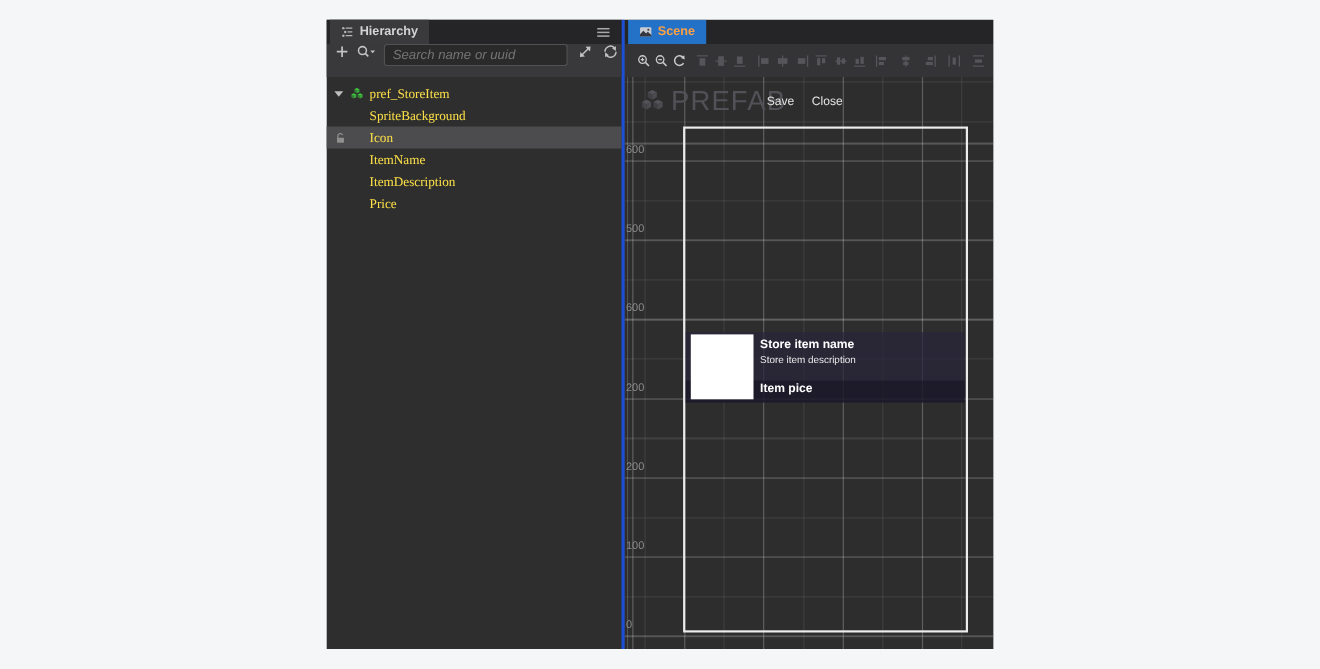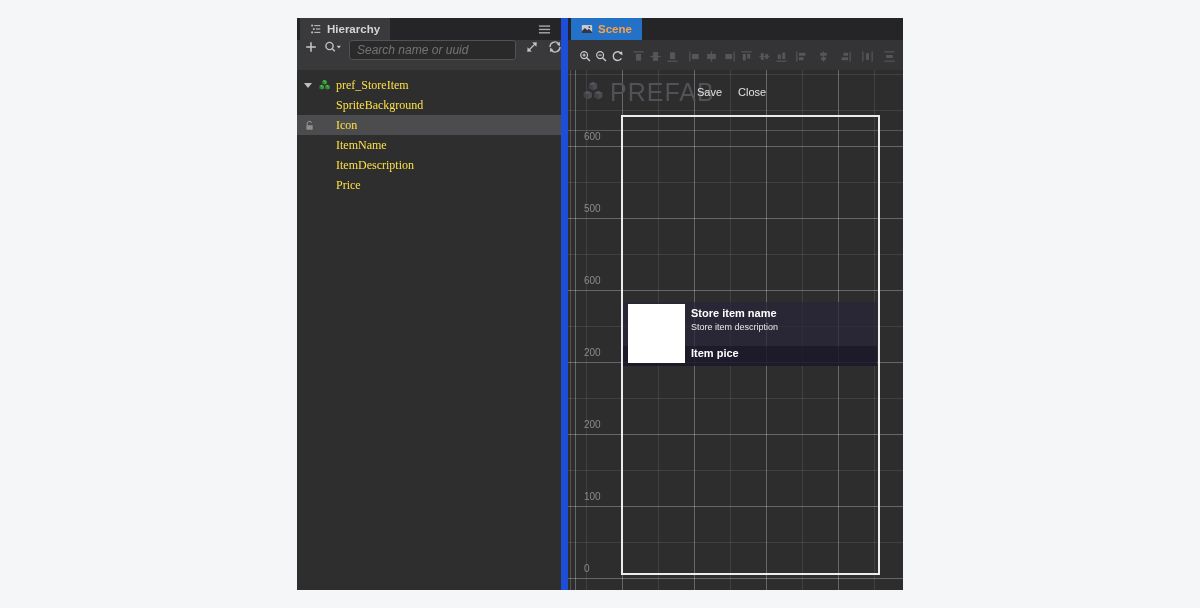--- a/index.html
+++ b/index.html
@@ -1,21 +1,21 @@
 <!DOCTYPE html>
 <html><head>
 <meta charset="utf-8">
 <style>
   * { margin:0; padding:0; box-sizing:border-box; }
   html,body { width:1200px; height:608px; overflow:hidden; background:#f5f6f7;
     font-family:"Liberation Sans","DejaVu Sans",sans-serif; }
   .app { position:absolute; left:297px; top:18px; width:606px; height:572px; display:flex; }
 
   
-  .hpanel { width:271px; background:#2e2e2f; border-right:7px solid #1d4ed8;
+  .hpanel { width:271px; background:#2e2e2f; border-right:3px solid #1d4ed8;
     display:flex; flex-direction:column; flex:none; }
   .tabbar { height:22px; background:#252527; display:flex; align-items:stretch; flex:none; }
   .tab { display:flex; align-items:center; gap:5px; padding:0 10px; margin-left:3px;
     font-size:11.5px; font-weight:bold; cursor:default; }
   .tab.h-active { background:#3a3a3c; color:#d4d4d4; }
   .tab.s-active { background:#2472c8; color:#ffa041; }
   .hamburger { margin-left:auto; margin-right:10px; align-self:center; width:13px; height:13px; color:#a8a8a8; }
   .searchrow { height:30px; background:#39393b; display:flex; align-items:flex-start; padding-left:7px; flex:none; }
   .sr-icon { color:#c2c2c2; flex:none; display:flex; align-items:center; }
   .plus { width:14px; height:14px; }
@@ -54,21 +54,21 @@
   .canvas-left-edge { position:absolute; left:2px; top:0; width:1px; height:100%; background:rgba(255,255,255,0.18); }
   .design-border { position:absolute; left:53px; top:45px; width:259px; height:460px;
     border:2px solid #ececec; z-index:4; }
   .prefab-band { position:absolute; left:0; top:2px; width:100%; height:40px;
     display:flex; align-items:center; z-index:3; }
   .prefab-logo-icon { width:24px; height:24px; color:#55555c; margin-left:13px; flex:none; }
   .prefab-logo-text { color:#515157; font-size:25px; letter-spacing:1px; margin-left:5px; }
   .pf-btn { position:absolute; top:0; height:40px; line-height:40px; color:#e2e2e2; font-size:11px; cursor:default; }
   .pf-save { left:129px; }
   .pf-close { left:170px; }
-  .ruler-label { position:absolute; left:16px; font-size:10px; color:#8a8a8a; line-height:12px; z-index:2; }
+  .ruler-label { position:absolute; left:1px; font-size:10px; color:#8a8a8a; line-height:12px; z-index:2; }
   .store-item { position:absolute; left:54px; top:232px; width:255px; height:64px;
     background:rgba(40,38,58,0.72); z-index:2; }
   .price-strip { position:absolute; left:0; top:44px; width:100%; height:20px; background:rgba(16,14,28,0.45); }
   .si-icon { position:absolute; left:6px; top:2px; width:57px; height:59px; background:#ffffff; }
   .si-name  { position:absolute; left:69px; top:5px;  font-size:11px; font-weight:bold; color:#ffffff; }
   .si-desc  { position:absolute; left:69px; top:20px; font-size:9px;  color:#e9e9e9; }
   .si-price { position:absolute; left:69px; top:45px; font-size:11px; font-weight:bold; color:#ffffff; }
 </style>
 </head>
 <body>

